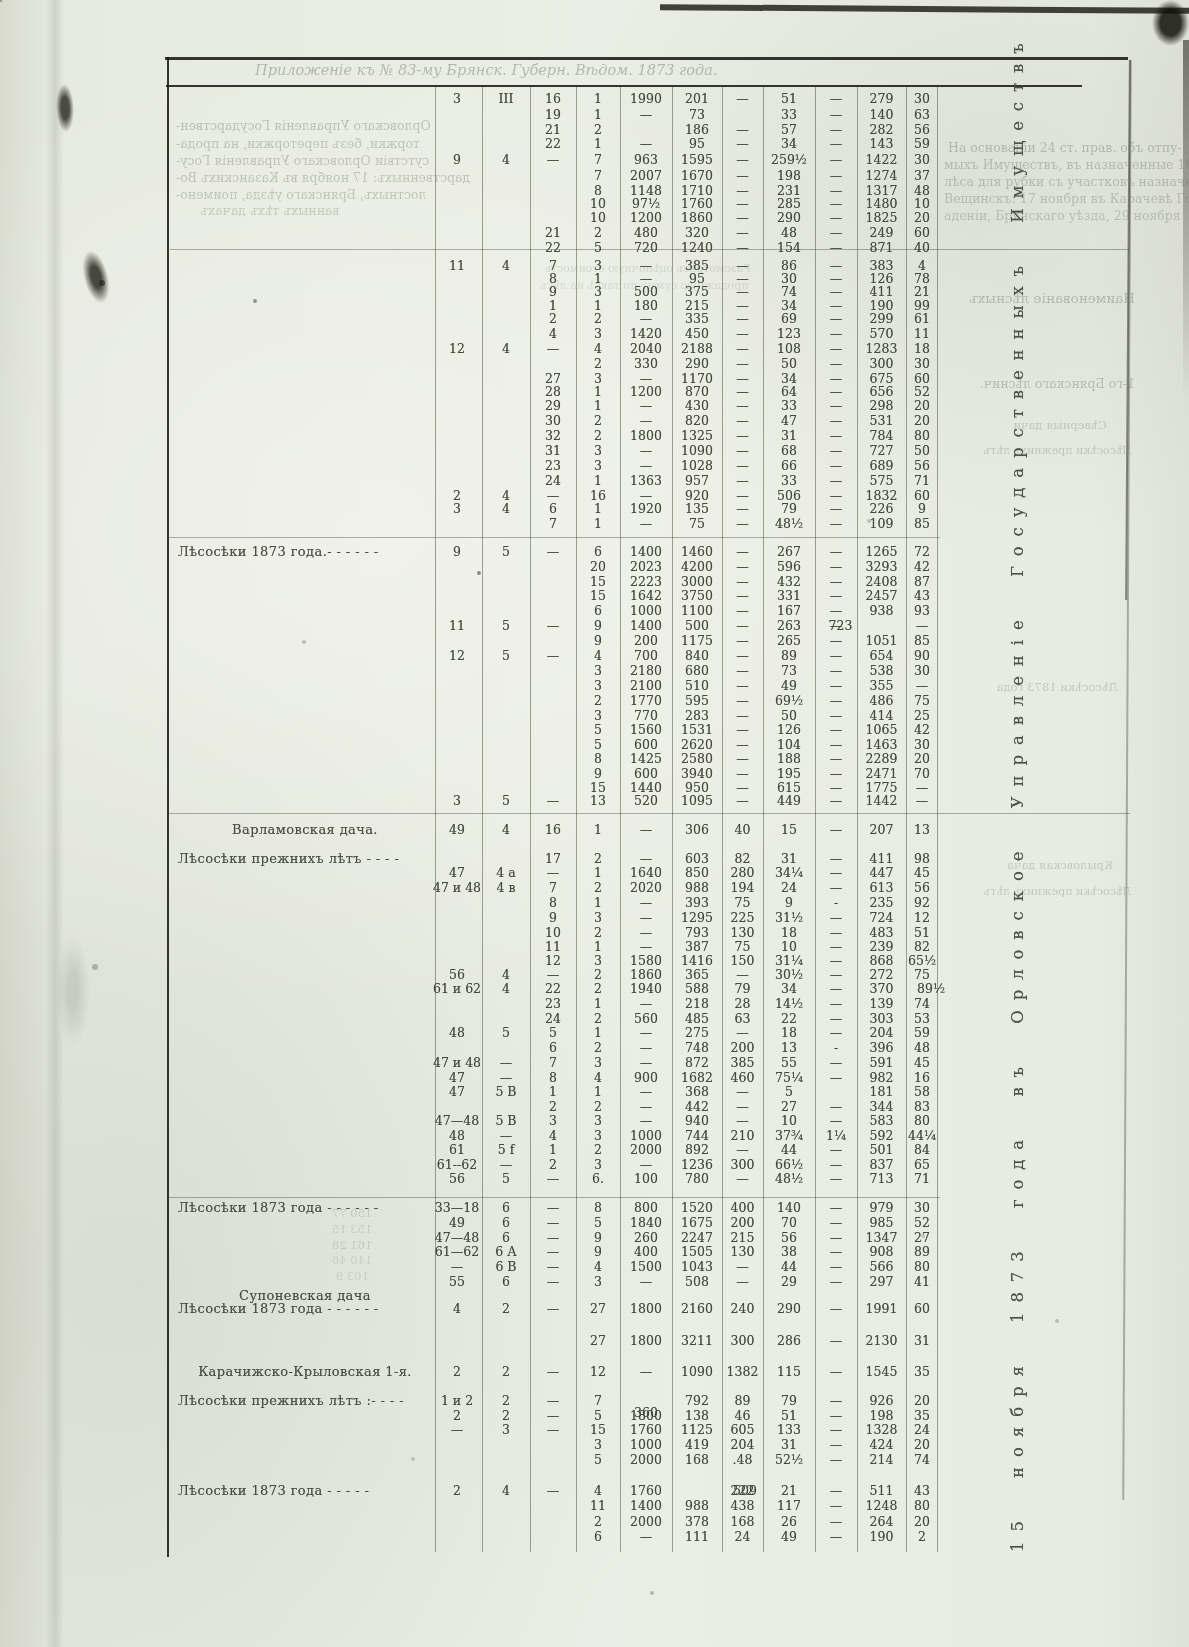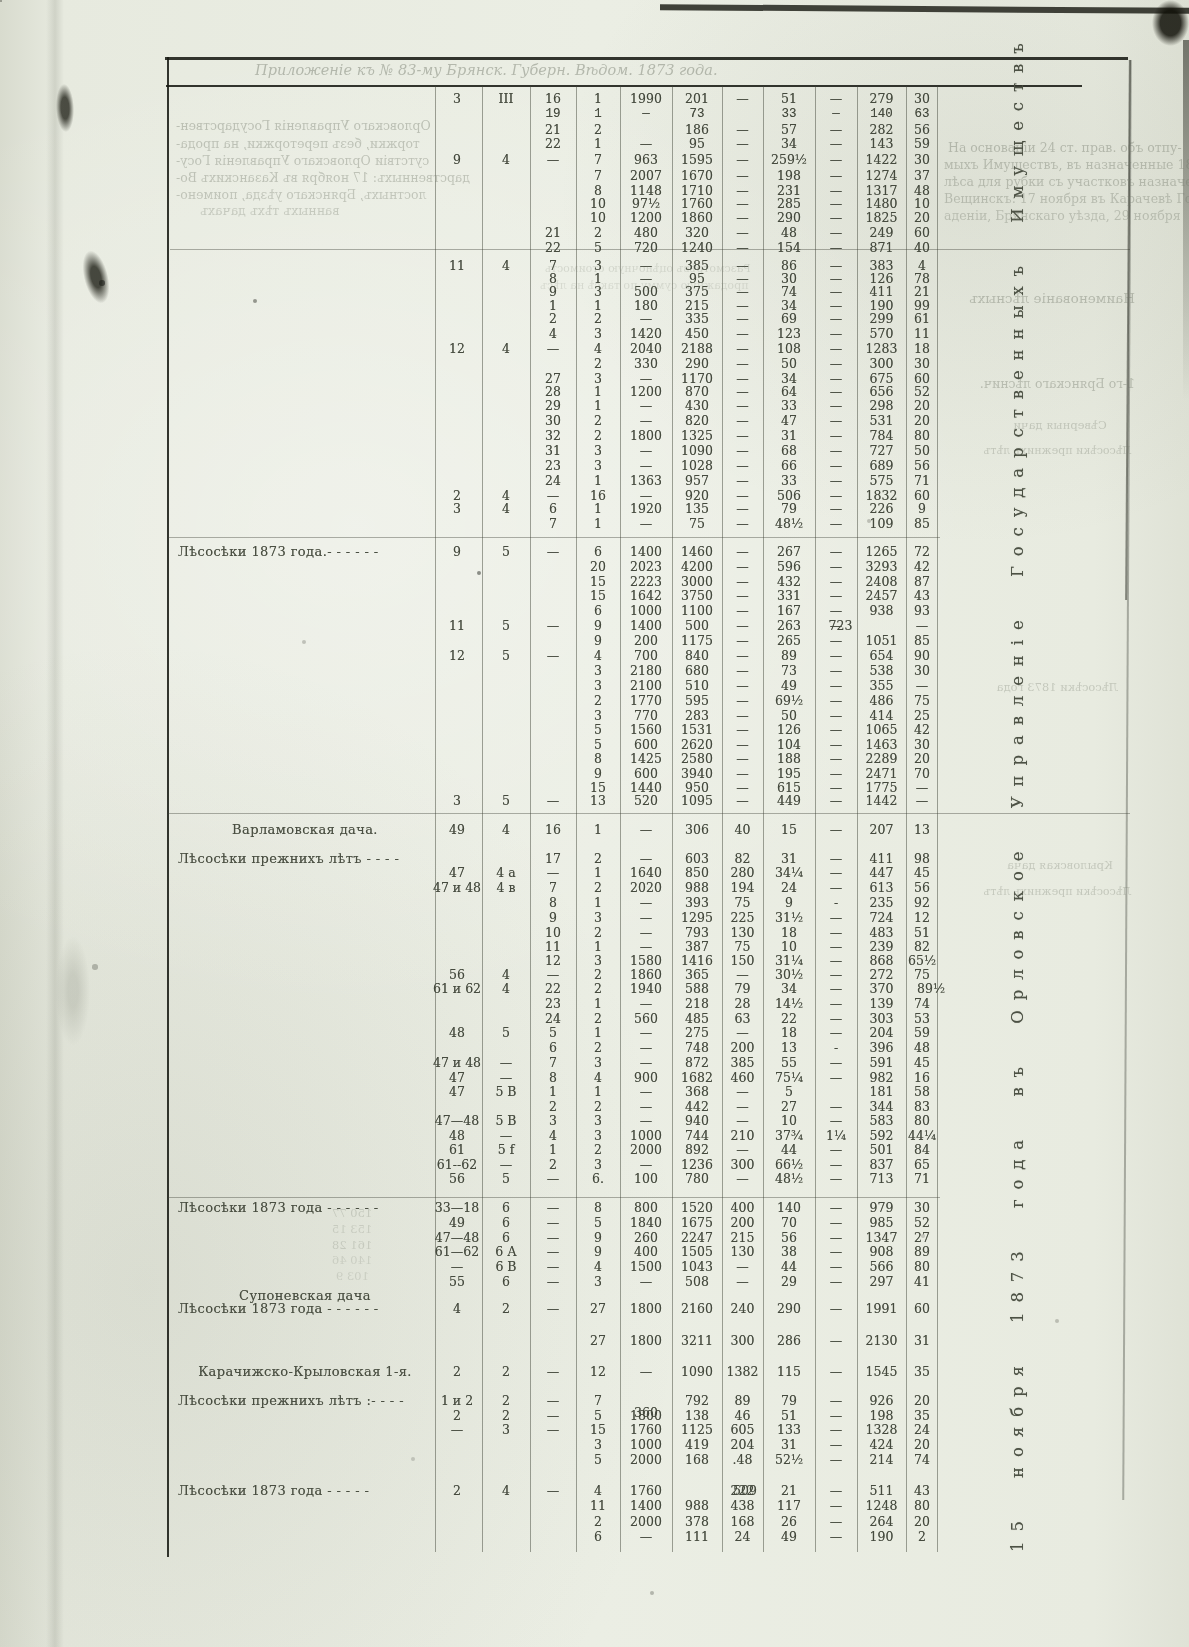--- a/index.html
+++ b/index.html
@@ -70,21 +70,21 @@
       <span class="cell" style="left: 532px; width: 42px;">16</span>
       <span class="cell" style="left: 578px; width: 40px;">1</span>
       <span class="cell" style="left: 622px; width: 48px;">1990</span>
       <span class="cell" style="left: 674px; width: 46px;">201</span>
       <span class="cell" style="left: 724px; width: 37px;">—</span>
       <span class="cell" style="left: 765px; width: 48px;">51</span>
       <span class="cell" style="left: 817px; width: 38px;">—</span>
       <span class="cell" style="left: 859px; width: 45px;">279</span>
       <span class="cell" style="left: 908px; width: 28px;">30</span>
     </div>
-    <div class="row" style="top: 107px; font-family: Liberation Mono, monospace;">
+    <div class="row" style="top: 107px;">
       <span class="cell" style="left: 532px; width: 42px;">19</span>
       <span class="cell" style="left: 578px; width: 40px;">1</span>
       <span class="cell" style="left: 622px; width: 48px;">—</span>
       <span class="cell" style="left: 674px; width: 46px;">73</span>
       <span class="cell" style="left: 765px; width: 48px;">33</span>
       <span class="cell" style="left: 817px; width: 38px;">—</span>
       <span class="cell" style="left: 859px; width: 45px;">140</span>
       <span class="cell" style="left: 908px; width: 28px;">63</span>
     </div>
     <div class="row" style="top: 122px;">

